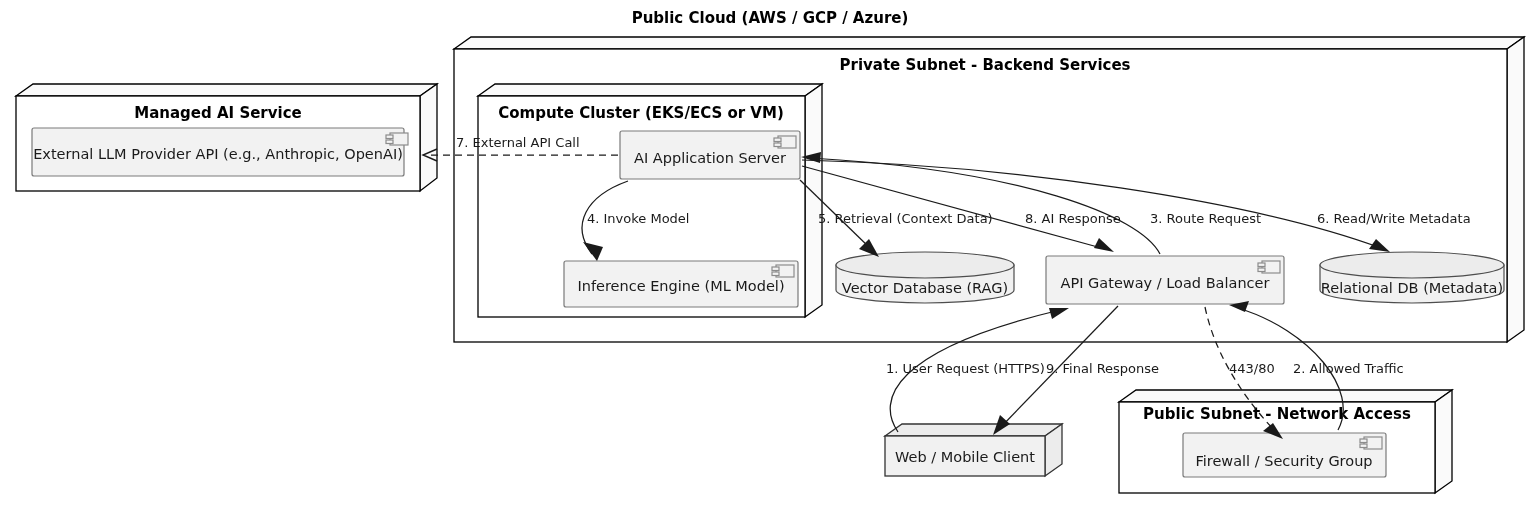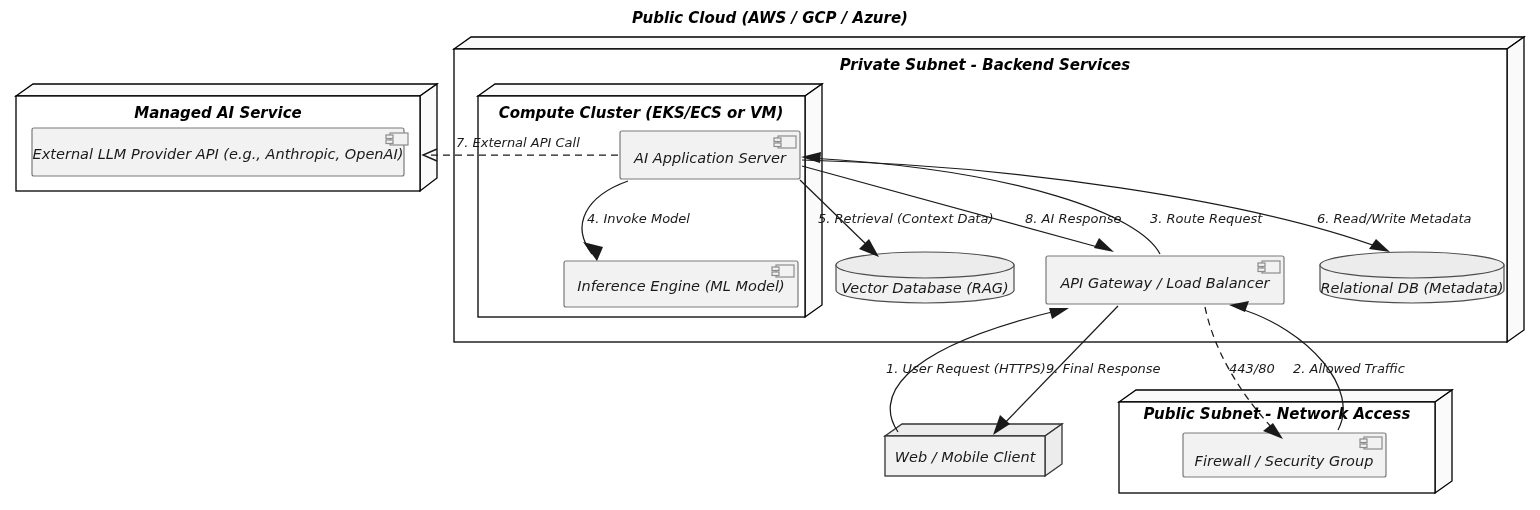--- a/index.html
+++ b/index.html
@@ -10,21 +10,20 @@
   body {
     width: 1540px;
     height: 510px;
     font-family: "DejaVu Sans", sans-serif;
     overflow: hidden;
   }
   #diagram-root {
     position: relative;
     width: 1372px;
     height: 510px;
-    font-style: italic;
   }
   svg#uml-canvas {
     display: block;
     width: 1540px;
     height: 510px;
   }
   .node-face {
     fill: #ffffff;
     stroke: #000000;
     stroke-width: 1.3;

